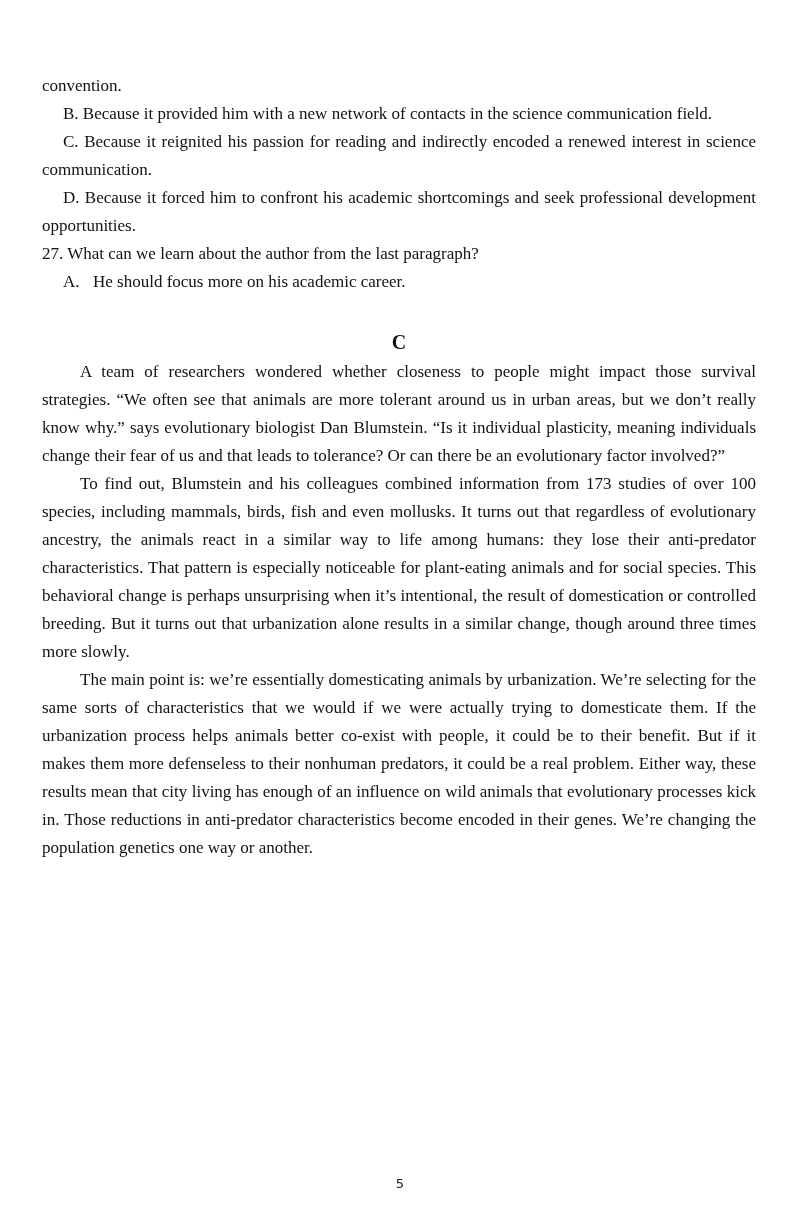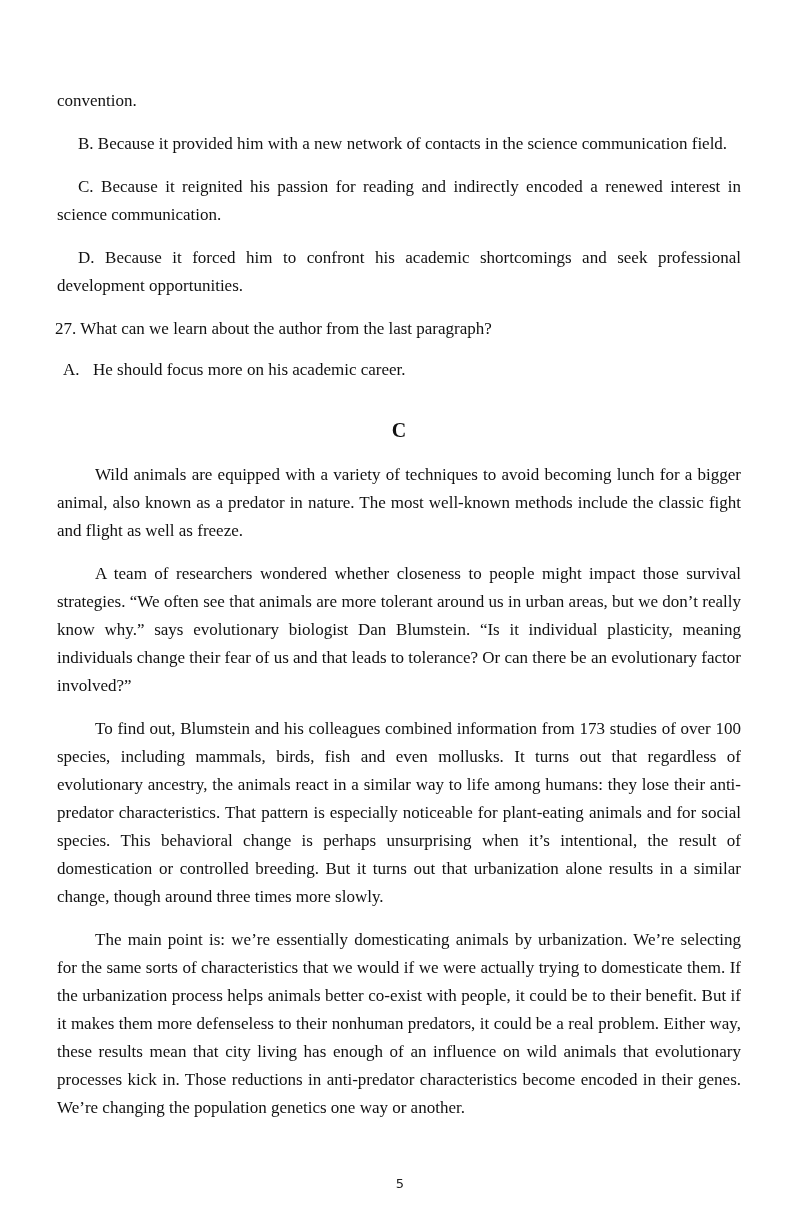--- a/index.html
+++ b/index.html
@@ -18,32 +18,32 @@
       width: 714px;
       font-size: 17px;
       line-height: 28px;
     }
     .just {
       text-align: justify;
       text-align-last: justify;
     }
     .indent1 { text-indent: 21px; }
     .indent2 { text-indent: 38px; }
-    .q-stem { margin: 13px; }
+    .q-stem { margin: 0; }
     .opt { padding-left: 21px; }
     .opt .lbl { display: inline-block; width: 30px; }
     .section-title {
       text-align: center;
       font-weight: bold;
       font-size: 20px;
       margin-top: 30px;
       margin-bottom: 0;
       line-height: 32px;
     }
-    p { margin: 15px; }
+    p { margin: 0; }
     .para-end { text-align-last: left; }
     .page-number {
       position: absolute;
       top: 1176px;
       left: 0;
       width: 800px;
       text-align: center;
       font-family: "DejaVu Sans", sans-serif;
       font-size: 13px;
       color: #222222;
@@ -59,19 +59,18 @@
   <p class="indent1 just para-end">C. Because it reignited his passion for reading and indirectly encoded a renewed interest in science communication.</p>
   <p class="indent1 just para-end">D. Because it forced him to confront his academic shortcomings and seek professional development opportunities.</p>
 
   <p class="q-stem">27. What can we learn about the author from the last paragraph?</p>
   <div class="opt">
     <span class="lbl">A.</span><span>He should focus more on his academic career.</span>
   </div>
 
   <h2 class="section-title">C</h2>
 
-  <p class="indent2 just para-end">Wild animals are equipped with a variety of techniques to avoid becoming lunch for a bigger animal, also known as a predator in nature. The most well-known methods include the classic fight and flight as well as freeze.</p>
   <p class="indent2 just para-end">A team of researchers wondered whether closeness to people might impact those survival strategies. “We often see that animals are more tolerant around us in urban areas, but we don’t really know why.” says evolutionary biologist Dan Blumstein. “Is it individual plasticity, meaning individuals change their fear of us and that leads to tolerance? Or can there be an evolutionary factor involved?”</p>
   <p class="indent2 just para-end">To find out, Blumstein and his colleagues combined information from 173 studies of over 100 species, including mammals, birds, fish and even mollusks. It turns out that regardless of evolutionary ancestry, the animals react in a similar way to life among humans: they lose their anti-predator characteristics. That pattern is especially noticeable for plant-eating animals and for social species. This behavioral change is perhaps unsurprising when it’s intentional, the result of domestication or controlled breeding. But it turns out that urbanization alone results in a similar change, though around three times more slowly.</p>
   <p class="indent2 just para-end">The main point is: we’re essentially domesticating animals by urbanization. We’re selecting for the same sorts of characteristics that we would if we were actually trying to domesticate them. If the urbanization process helps animals better co-exist with people, it could be to their benefit. But if it makes them more defenseless to their nonhuman predators, it could be a real problem. Either way, these results mean that city living has enough of an influence on wild animals that evolutionary processes kick in. Those reductions in anti-predator characteristics become encoded in their genes. We’re changing the population genetics one way or another.</p>
 </div>
 
 <div class="page-number">5</div>
 
 </body></html>

